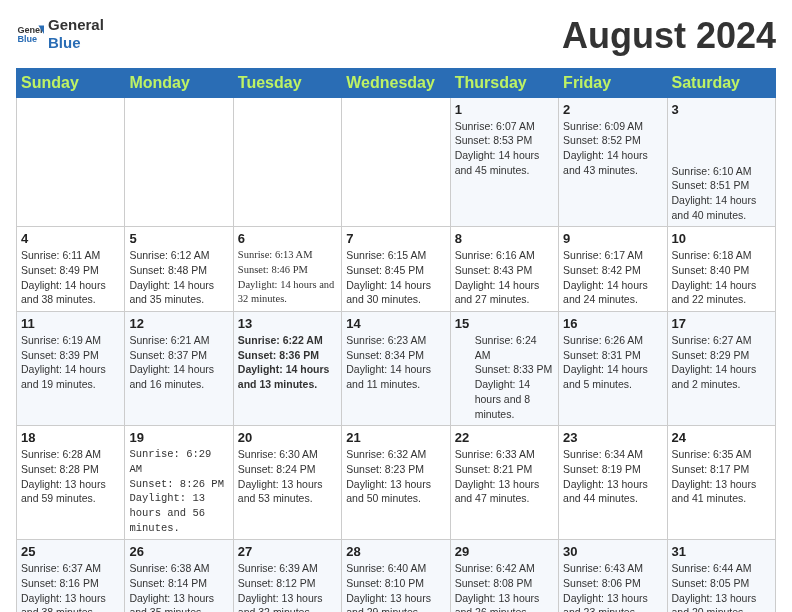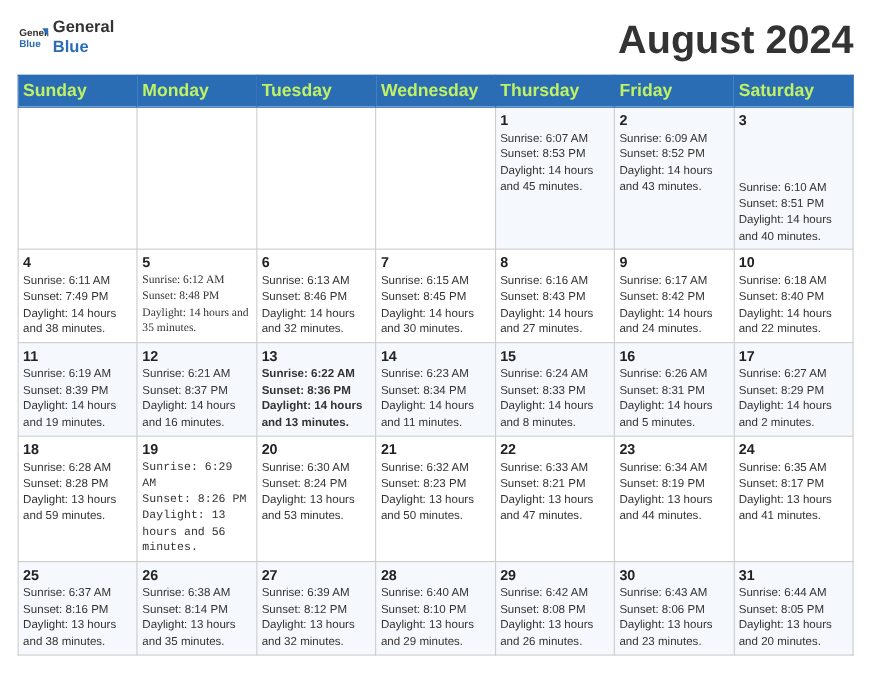--- a/index.html
+++ b/index.html
@@ -131,32 +131,32 @@
           <div class="day-num">3</div>
           <div class="day-info" style="white-space: pre-line; margin-top: 47px;">Sunrise: 6:10 AM
 Sunset: 8:51 PM
 Daylight: 14 hours and 40 minutes.</div>
         </td>
       </tr>
       <tr>
         <td>
           <div class="day-num">4</div>
           <div class="day-info" style="white-space: pre-line;">Sunrise: 6:11 AM
-Sunset: 7:49 PM
+Sunset: 8:49 PM
 Daylight: 14 hours and 38 minutes.</div>
         </td>
         <td>
           <div class="day-num">5</div>
-          <div class="day-info" style="white-space: pre-line; font-family: Liberation Serif, serif;">Sunrise: 6:12 AM
+          <div class="day-info" style="white-space: pre-line;">Sunrise: 6:12 AM
 Sunset: 8:48 PM
 Daylight: 14 hours and 35 minutes.</div>
         </td>
         <td>
           <div class="day-num">6</div>
-          <div class="day-info" style="white-space: pre-line;">Sunrise: 6:13 AM
+          <div class="day-info" style="white-space: pre-line; font-family: Liberation Serif, serif;">Sunrise: 6:13 AM
 Sunset: 8:46 PM
 Daylight: 14 hours and 32 minutes.</div>
         </td>
         <td>
           <div class="day-num">7</div>
           <div class="day-info" style="white-space: pre-line;">Sunrise: 6:15 AM
 Sunset: 8:45 PM
 Daylight: 14 hours and 30 minutes.</div>
         </td>
         <td>
@@ -198,21 +198,21 @@
 Daylight: 14 hours and 13 minutes.</div>
         </td>
         <td>
           <div class="day-num">14</div>
           <div class="day-info" style="white-space: pre-line;">Sunrise: 6:23 AM
 Sunset: 8:34 PM
 Daylight: 14 hours and 11 minutes.</div>
         </td>
         <td>
           <div class="day-num">15</div>
-          <div class="day-info" style="white-space: pre-line;">Sunrise: 6:24 AM
+          <div class="day-info" style="white-space: pre-line; margin-left: 20px;">Sunrise: 6:24 AM
 Sunset: 8:33 PM
 Daylight: 14 hours and 8 minutes.</div>
         </td>
         <td>
           <div class="day-num">16</div>
           <div class="day-info" style="white-space: pre-line;">Sunrise: 6:26 AM
 Sunset: 8:31 PM
 Daylight: 14 hours and 5 minutes.</div>
         </td>
         <td>

